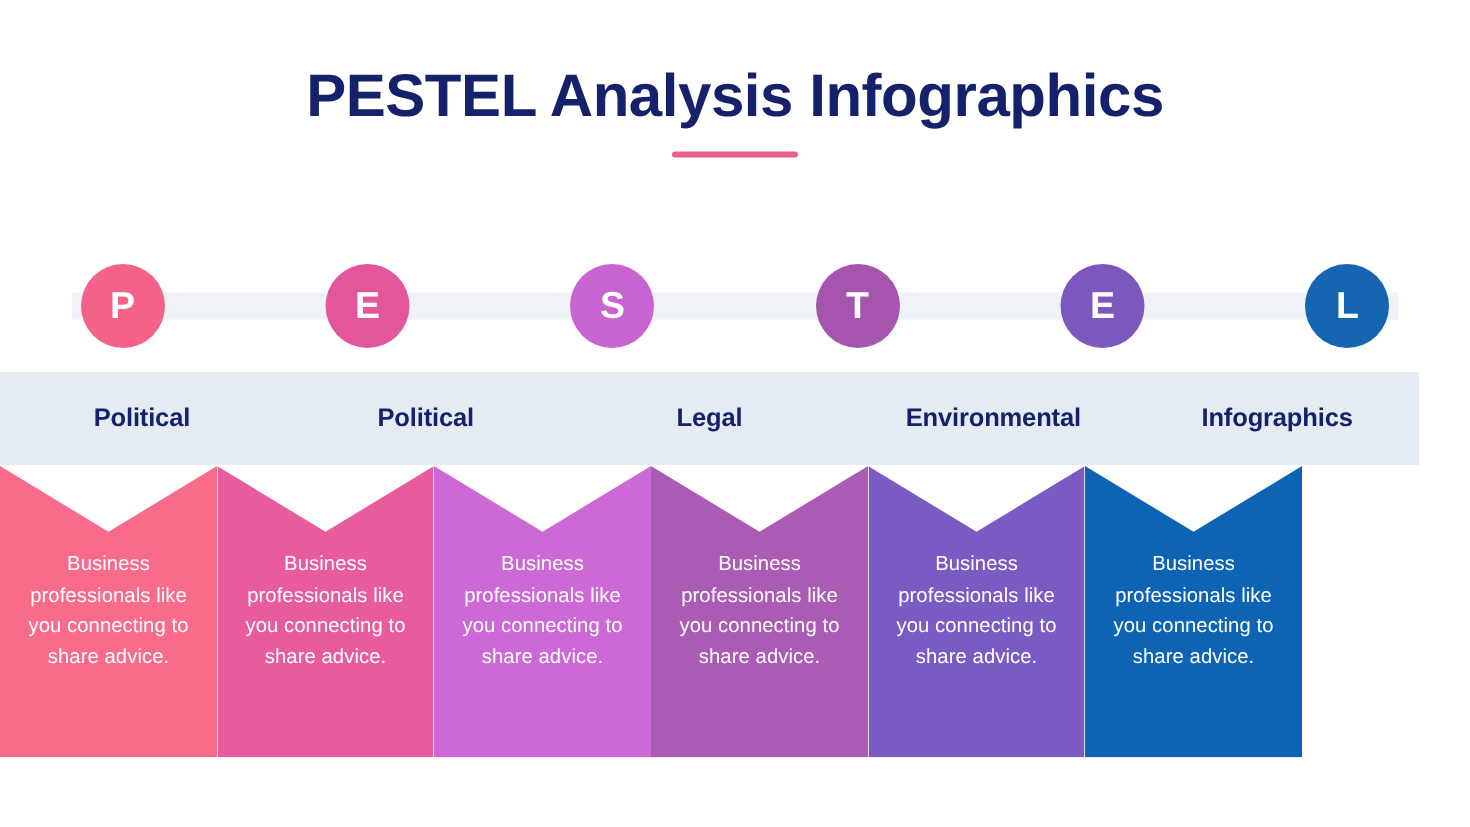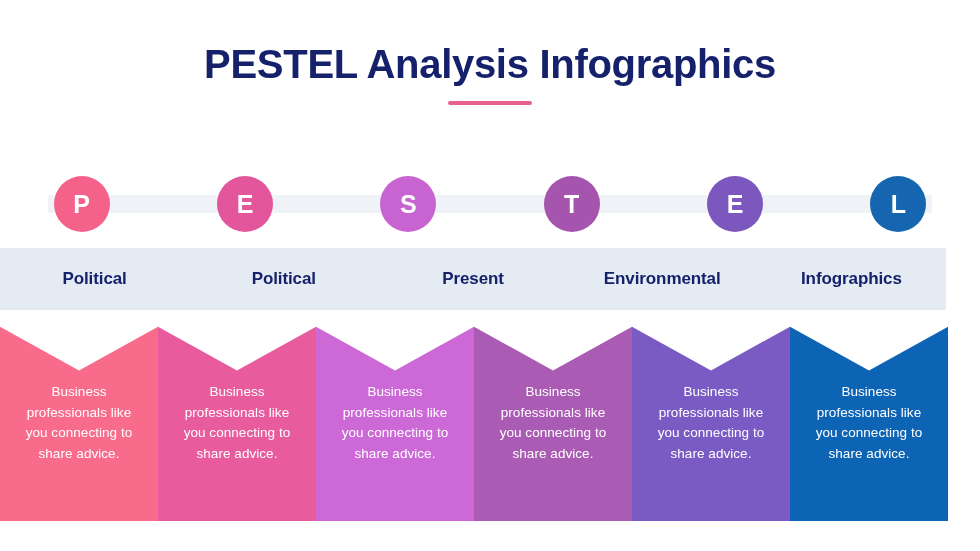--- a/index.html
+++ b/index.html
@@ -119,23 +119,23 @@
     font-size: 17px;
     font-weight: bold;
     color: #16216B;
     letter-spacing: -0.1px;
     text-align: center;
   }
 
   
   .panel-row {
     position: absolute;
-    top: 312px;
-    left: 0;
-    width: 948px;
+    top: 296px;
+    left: 0;
+    width: 868px;
     height: 209px;
     display: flex;
   }
   .panel {
     position: relative;
     flex: 1 1 0;
     height: 209px;
     overflow: hidden;
   }
   .panel-shape {
@@ -206,21 +206,21 @@
   </div>
 
   <div class="label-band">
     <div class="label-cell">
       <span class="label-text">Political</span>
     </div>
     <div class="label-cell">
       <span class="label-text">Political</span>
     </div>
     <div class="label-cell">
-      <span class="label-text">Present</span>
+      <span class="label-text">Legal</span>
     </div>
     <div class="label-cell">
       <span class="label-text">Environmental</span>
     </div>
     <div class="label-cell">
       <span class="label-text">Infographics</span>
     </div>
   </div>
 
   <div class="panel-row">

